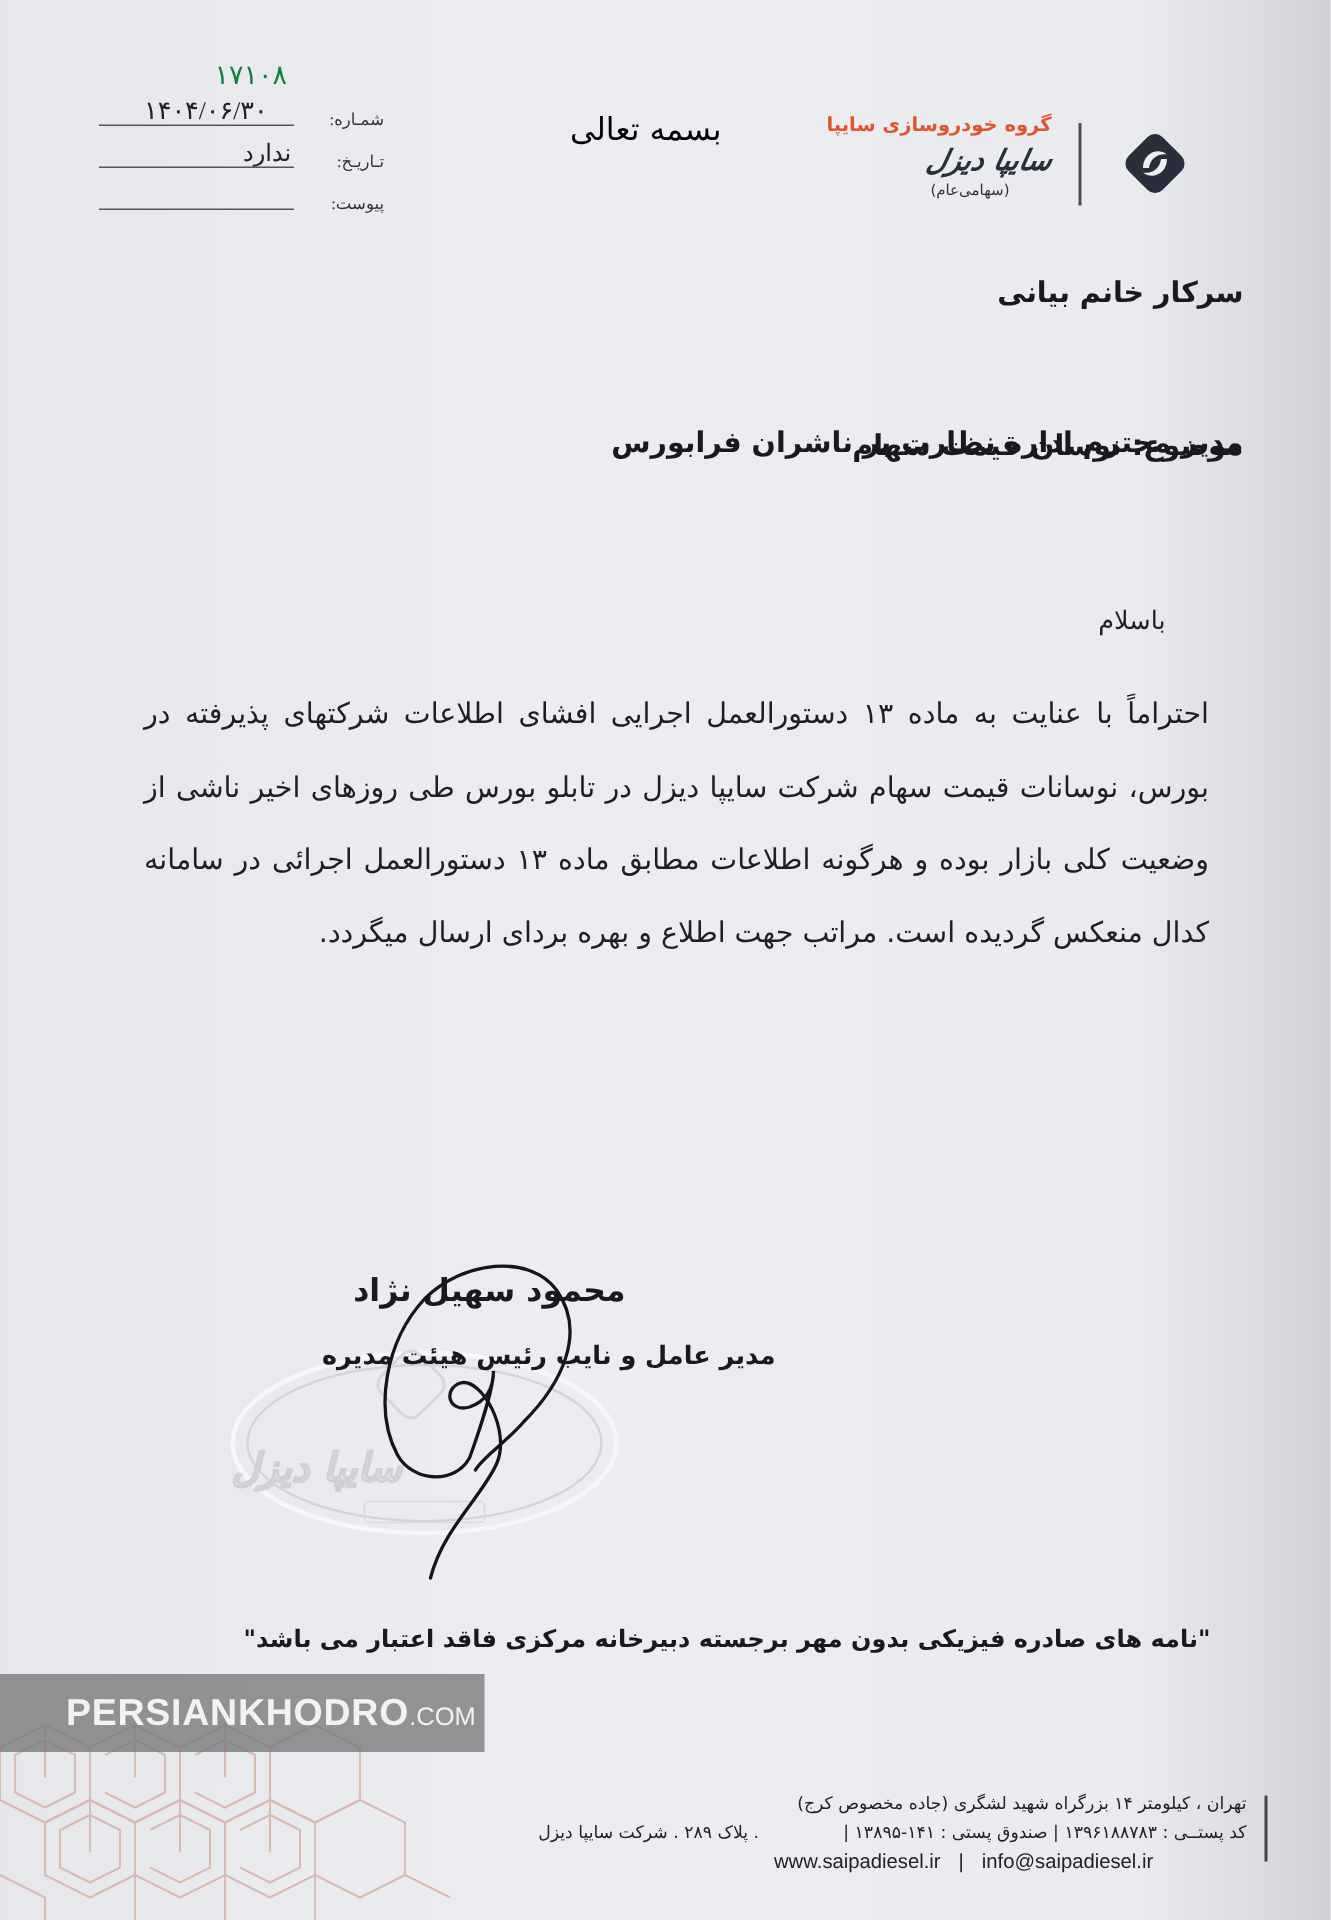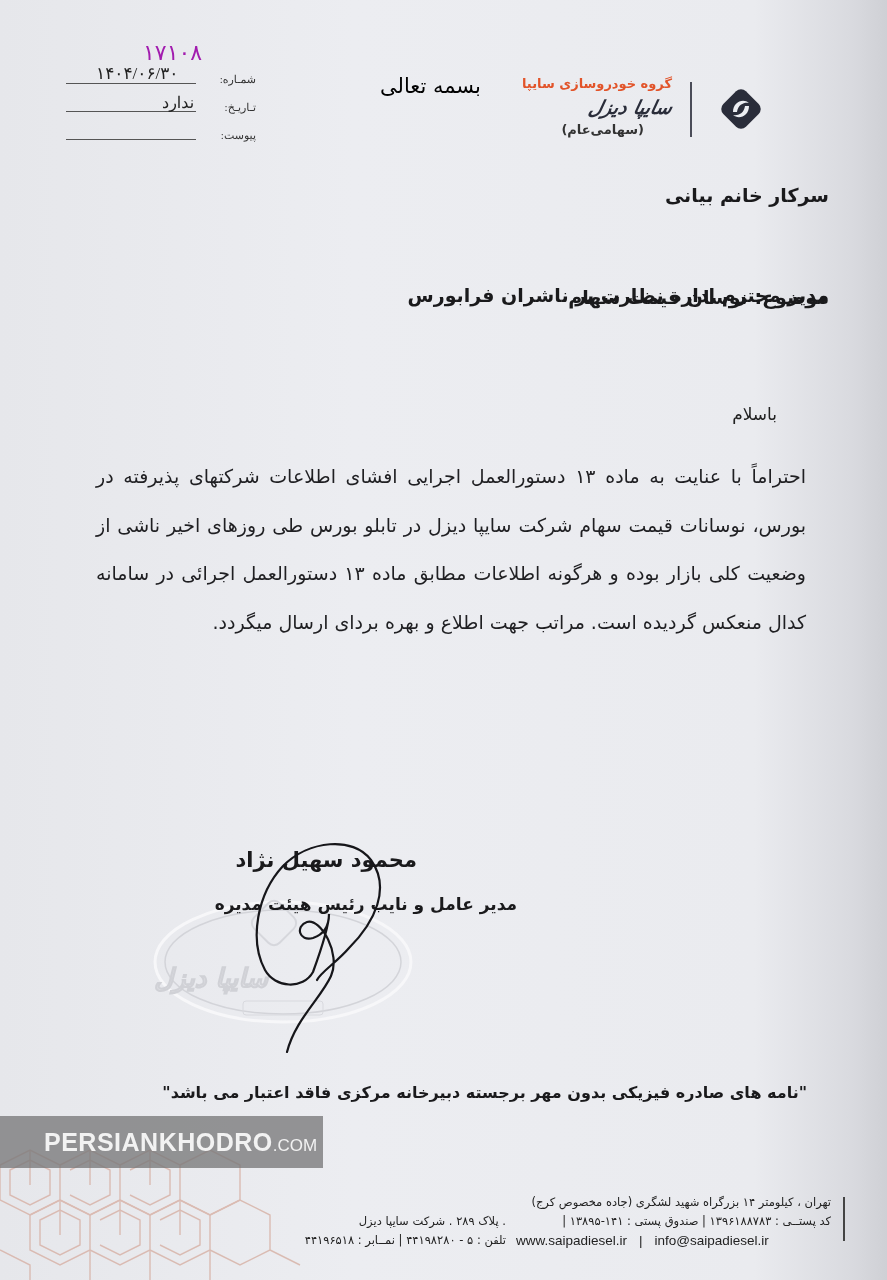--- a/index.html
+++ b/index.html
@@ -8,36 +8,36 @@
     background: #e7e8ec;
     font-family: "DejaVu Sans", sans-serif;
     color: #1d1d1f;
   }
   .paper {
     position: absolute; left: 0; top: 0; width: 887px; height: 1280px;
     background: linear-gradient(90deg, #e6e7eb 0%, #ecedf1 40%, #eaebef 85%, #d9dadf 96%, #cfd0d5 100%);
   }
 
   
-  .ref-num { position: absolute; left: 143px; top: 40px; font-size: 22px; letter-spacing: 2px; color: #a21caf; }
+  .ref-num { position: absolute; left: 143px; top: 40px; font-size: 18px; letter-spacing: 2px; color: #15803d; }
   .field { position: absolute; left: 66px; width: 190px; height: 22px; font-family: Liberation Serif, serif; }
   .field .line { position: absolute; left: 0; width: 130px; bottom: 4px; border-bottom: 1.5px solid #555; }
   .field .lbl { position: absolute; right: 0; bottom: 2px; font-size: 11px; color: #333; direction: rtl; }
   .field .val { position: absolute; bottom: 4px; font-size: 17px; color: #222; }
   .f1 { top: 66px; } .f1 .val { left: 30px; letter-spacing: 1px; }
   .f2 { top: 94px; } .f2 .val { left: 96px; font-size: 16px; direction: rtl; }
   .f3 { top: 122px; }
 
   .bismillah { position: absolute; left: 380px; top: 60px; font-size: 21px; direction: rtl; color: #000000; margin-top: 14px; }
 
   
-  .logo-wrap { position: absolute; left: 544px; top: 76px; width: 230px; height: 64px; }
+  .logo-wrap { position: absolute; left: 573px; top: 76px; width: 230px; height: 64px; }
   .logo-group { position: absolute; right: 102px; top: 0; font-size: 13px; font-weight: bold; color: #e2542a; direction: rtl; white-space: nowrap; }
   .logo-brand { position: absolute; right: 102px; top: 20px; font-size: 19px; font-weight: bold; font-style: italic; color: #2a2d3a; direction: rtl; white-space: nowrap; letter-spacing: -1px; transform: skewX(-12deg); }
-  .logo-sub { position: absolute; right: 130px; top: 46px; font-size: 13px; color: #333; direction: rtl; font-weight: bold; }
+  .logo-sub { position: absolute; right: 130px; top: 46px; font-size: 10px; color: #333; direction: rtl; }
   .logo-divider { position: absolute; left: 146px; top: 6px; width: 2px; height: 55px; background: #4a4c58; }
   .logo-mark { position: absolute; left: 172px; top: 8px; width: 50px; height: 50px; }
 
   
   .addr { position: absolute; right: 58px; direction: rtl; font-weight: bold; font-size: 19px; color: #1a1a1c; white-space: nowrap; }
   .a1 { top: 184px; } .a2 { top: 244px; margin-top: 40px; } .a3 { top: 286px; }
 
   .greet { position: absolute; right: 110px; top: 404px; direction: rtl; font-size: 17px; color: #222; }
 
   .body-text {
@@ -158,17 +158,16 @@
 
 <div class="watermark"><span>PERSIANKHODRO</span><span class="dom">.COM</span></div>
 
 <div class="footer">
   <div class="footer-bar"></div>
   <div class="foot-line">تهران ، کیلومتر ۱۴ بزرگراه شهید لشگری (جاده مخصوص کرج)</div>
   <div class="foot-line">کد پستــی : ۱۳۹۶۱۸۸۷۸۳  |  صندوق پستی : ۱۴۱-۱۳۸۹۵  |</div>
 </div>
 <div class="footer-left">
   <div class="foot-line">. پلاک ۲۸۹ . شرکت سایپا دیزل</div>
-  <div class="foot-line">تلفن : ۵ - ۴۴۱۹۸۲۸۰  |  نمــابر : ۴۴۱۹۶۵۱۸</div>
 </div>
 <div class="web-line">
   <span>www.saipadiesel.ir</span><span class="sep">|</span><span>info@saipadiesel.ir</span>
 </div>
 
 </body></html>

